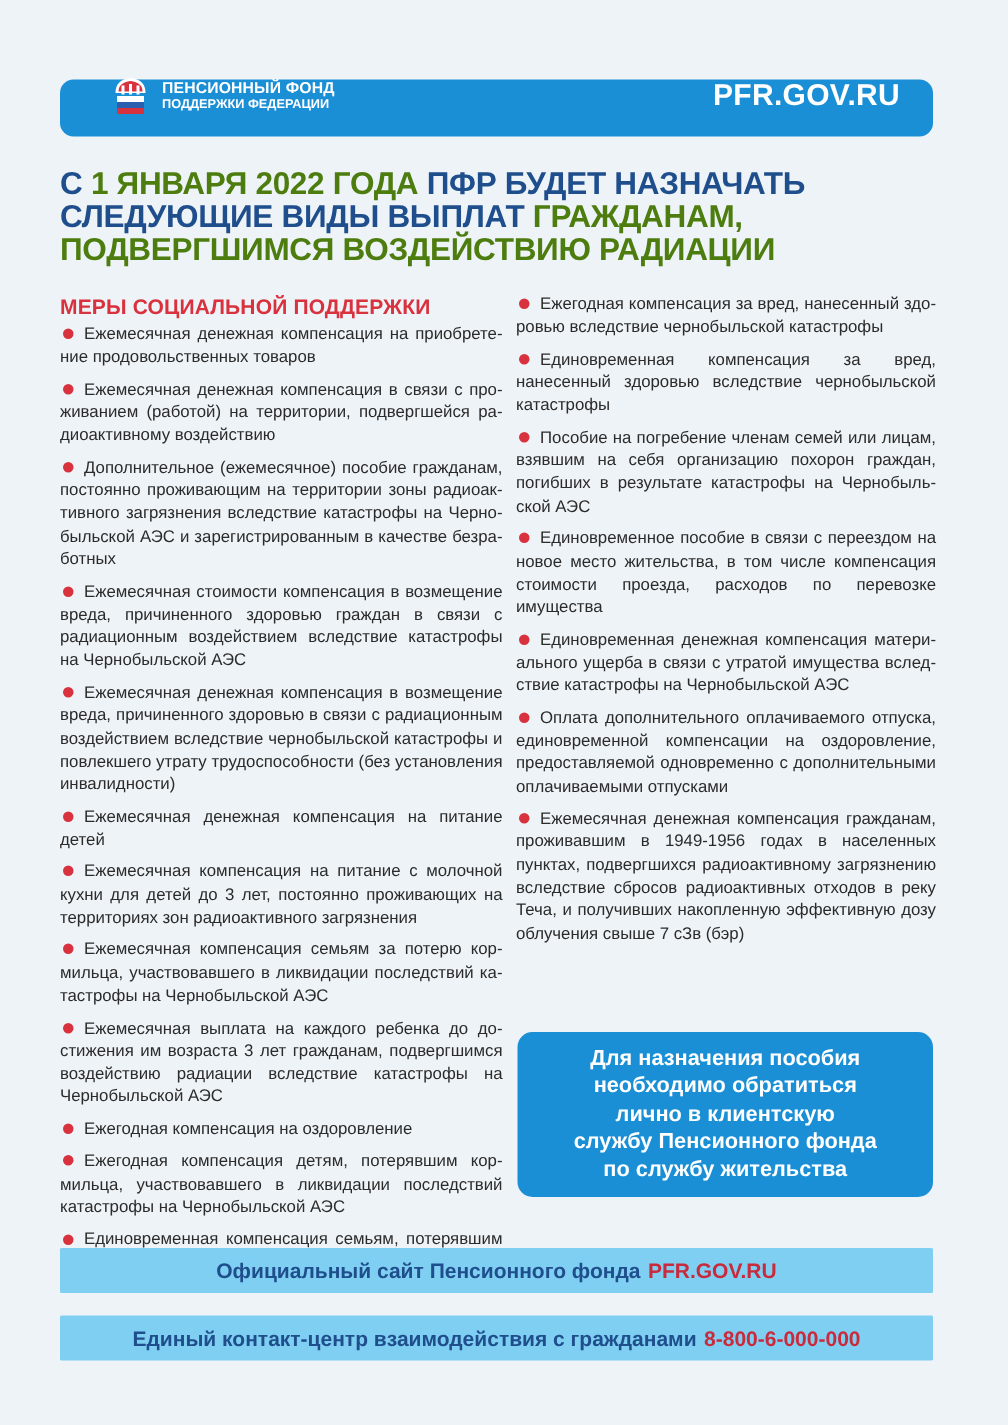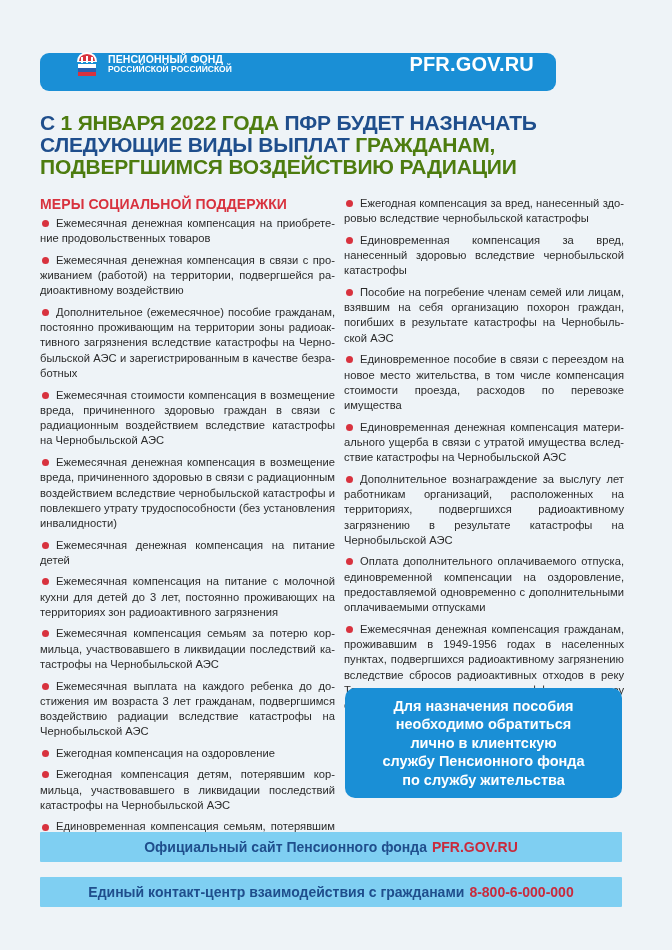--- a/index.html
+++ b/index.html
@@ -6,21 +6,21 @@
   html, body { width: 672px; height: 950px; }
   body {
     background: #eef3f7;
     font-family: "Liberation Sans", sans-serif;
     color: #2a2a2a;
     position: relative;
     overflow: hidden;
   }
   .header-bar {
     position: absolute;
-    left: 40px; top: 53px; width: 516px; height: 38px;
+    left: 40px; top: 53px; width: 582px; height: 38px;
     background: #1a8fd6;
     border-radius: 9px;
     display: flex; align-items: center;
     padding: 0 22px 16px 34px;
   }
   .logo { width: 26px; height: 28px; margin-right: 8px; flex: 0 0 auto; }
   .org-name {
     color: #fff; font-weight: bold; line-height: 1.15;
   }
   .org-name .l1 { font-size: 10.5px; display: block; letter-spacing: 0.1px; }
@@ -81,21 +81,21 @@
     <path d="M5 11 Q5 5 13 4 Q21 5 21 11 Z" fill="#d8323e"></path>
     <rect x="7" y="7" width="2" height="6" fill="#fff"></rect>
     <rect x="12" y="6" width="2" height="7" fill="#fff"></rect>
     <rect x="17" y="7" width="2" height="6" fill="#fff"></rect>
     <rect x="4" y="14" width="18" height="4" fill="#fff"></rect>
     <rect x="4" y="18" width="18" height="4" fill="#2a5fb0"></rect>
     <rect x="4" y="22" width="18" height="4" fill="#d8323e"></rect>
   </svg>
   <div class="org-name">
     <span class="l1">ПЕНСИОННЫЙ ФОНД</span>
-    <span class="l2">РОССИЙСКОЙ РОССИЙСКОЙ</span>
+    <span class="l2">ПОДДЕРЖКИ ФЕДЕРАЦИИ</span>
   </div>
   <div class="header-url">PFR.GOV.RU</div>
 </div>
 
 <h1 class="title">
   <span>С </span><span class="red">1 ЯНВАРЯ 2022 ГОДА</span><span> ПФР БУДЕТ НАЗНАЧАТЬ СЛЕДУЮЩИЕ ВИДЫ ВЫПЛАТ </span><span class="red">ГРАЖДАНАМ, ПОДВЕРГШИМСЯ ВОЗДЕЙСТВИЮ РАДИАЦИИ</span>
 </h1>
 
 <div class="col col-left">
   <div class="section-title">МЕРЫ СОЦИАЛЬНОЙ ПОДДЕРЖКИ</div>
@@ -115,21 +115,20 @@
     </div>
 </div>
 
 <div class="col col-right">
   <div id="right-list">
       <div class="item"><span class="bullet"></span><span>Ежегодная компенсация за вред, нанесенный здо­ровью вследствие чернобыльской катастрофы</span></div>
       <div class="item"><span class="bullet"></span><span>Единовременная компенсация за вред, нанесенный здоровью вследствие чернобыльской катастрофы</span></div>
       <div class="item"><span class="bullet"></span><span>Пособие на погребение членам семей или ли­цам, взявшим на себя организацию похорон граждан, погибших в результате катастрофы на Чернобыль­ской АЭС</span></div>
       <div class="item"><span class="bullet"></span><span>Единовременное пособие в связи с переездом на новое место жительства, в том числе компенсация стоимости проезда, расходов по перевозке имущества</span></div>
       <div class="item"><span class="bullet"></span><span>Единовременная денежная компенсация матери­ального ущерба в связи с утратой имущества вслед­ствие катастрофы на Чернобыльской АЭС</span></div>
-      <div class="item"><span class="bullet"></span><span>Дополнительное вознаграждение за выслугу лет ра­ботникам организаций, расположенных на территори­ях, подвергшихся радиоактивному загрязнению в ре­зультате катастрофы на Чернобыльской АЭС</span></div>
       <div class="item"><span class="bullet"></span><span>Оплата дополнительного оплачиваемого отпуска, единовременной компенсации на оздоровление, предо­ставляемой одновременно с дополнительными оплачи­ваемыми отпусками</span></div>
       <div class="item"><span class="bullet"></span><span>Ежемесячная денежная компенсация гражданам, проживавшим в 1949-1956 годах в населенных пунктах, подвергшихся радиоактивному загрязнению вследствие сбросов радиоактивных отходов в реку Теча, и получив­ших накопленную эффективную дозу облучения свыше 7 сЗв (бэр)</span></div>
     </div>
 </div>
 
 <div class="cta-box">
   <div id="cta-lines">
       <div>Для назначения пособия</div>
       <div>необходимо обратиться</div>
       <div>лично в клиентскую</div>

